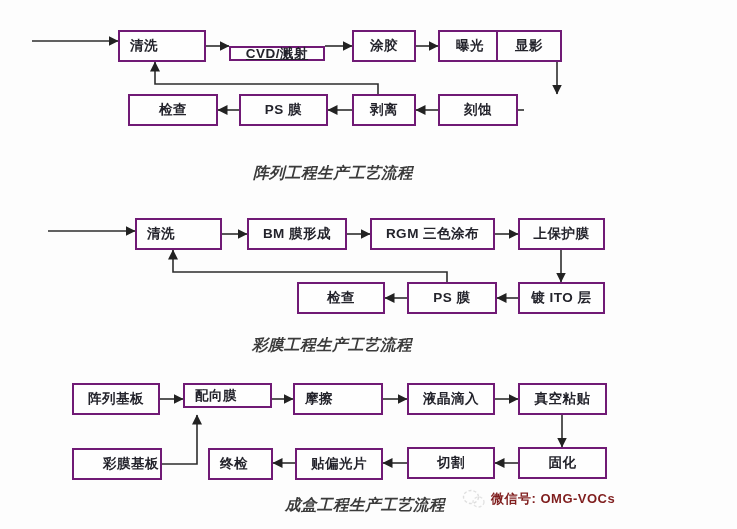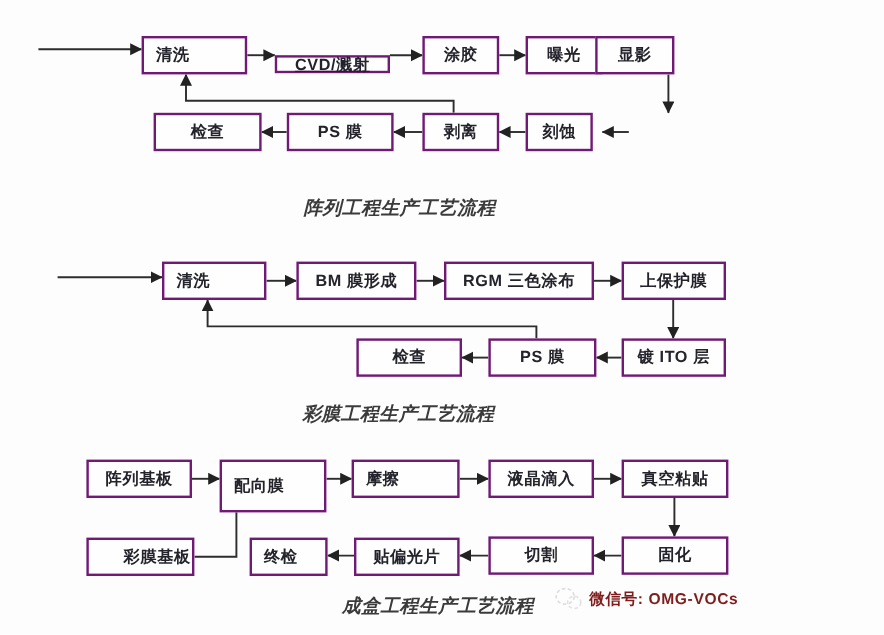--- a/index.html
+++ b/index.html
@@ -114,32 +114,32 @@
   </div>
 <div class="chart-title" style="left: 253px; top: 163px;">阵列工程生产工艺流程</div>
     <div class="node left" style="left: 118px; top: 30px; width: 88px; height: 32px;">清洗</div>
     <div class="node" style="left: 229px; top: 46px; width: 96px; height: 15px; text-decoration: underline;">CVD/溅射</div>
     <div class="node" style="left: 352px; top: 30px; width: 64px; height: 32px;">涂胶</div>
     <div class="node" style="left: 438px; top: 30px; width: 64px; height: 32px;">曝光</div>
     <div class="node" style="left: 496px; top: 30px; width: 66px; height: 32px;">显影</div>
     <div class="node" style="left: 128px; top: 94px; width: 90px; height: 32px;">检查</div>
     <div class="node" style="left: 239px; top: 94px; width: 89px; height: 32px;">PS 膜</div>
     <div class="node" style="left: 352px; top: 94px; width: 64px; height: 32px;">剥离</div>
-    <div class="node" style="left: 438px; top: 94px; width: 56px; height: 32px;">刻蚀</div>
+    <div class="node" style="left: 438px; top: 94px; width: 80px; height: 32px;">刻蚀</div>
     <div class="chart-title" style="left: 252px; top: 335px;">彩膜工程生产工艺流程</div>
     <div class="node left" style="left: 135px; top: 218px; width: 87px; height: 32px;">清洗</div>
     <div class="node" style="left: 247px; top: 218px; width: 100px; height: 32px;">BM 膜形成</div>
     <div class="node" style="left: 370px; top: 218px; width: 125px; height: 32px;">RGM 三色涂布</div>
     <div class="node" style="left: 518px; top: 218px; width: 87px; height: 32px;">上保护膜</div>
     <div class="node" style="left: 297px; top: 282px; width: 88px; height: 32px;">检查</div>
     <div class="node" style="left: 407px; top: 282px; width: 90px; height: 32px;">PS 膜</div>
     <div class="node" style="left: 518px; top: 282px; width: 87px; height: 32px;">镀 ITO 层</div>
     <div class="chart-title" style="left: 253px; top: 495px; margin-left: 32px;">成盒工程生产工艺流程</div>
     <div class="node" style="left: 72px; top: 383px; width: 88px; height: 32px;">阵列基板</div>
-    <div class="node left" style="left: 183px; top: 383px; width: 89px; height: 44px;">配向膜</div>
+    <div class="node left" style="left: 183px; top: 383px; width: 89px; height: 25px;">配向膜</div>
     <div class="node left" style="left: 293px; top: 383px; width: 90px; height: 32px;">摩擦</div>
     <div class="node" style="left: 407px; top: 383px; width: 88px; height: 32px;">液晶滴入</div>
     <div class="node" style="left: 518px; top: 383px; width: 89px; height: 32px;">真空粘贴</div>
     <div class="node" style="left: 72px; top: 448px; width: 90px; height: 32px; padding-left: 28px;">彩膜基板</div>
     <div class="node left" style="left: 208px; top: 448px; width: 65px; height: 32px;">终检</div>
     <div class="node" style="left: 295px; top: 448px; width: 88px; height: 32px;">贴偏光片</div>
     <div class="node" style="left: 407px; top: 447px; width: 88px; height: 32px;">切割</div>
     <div class="node" style="left: 518px; top: 447px; width: 89px; height: 32px;">固化</div>
   </div>
 

